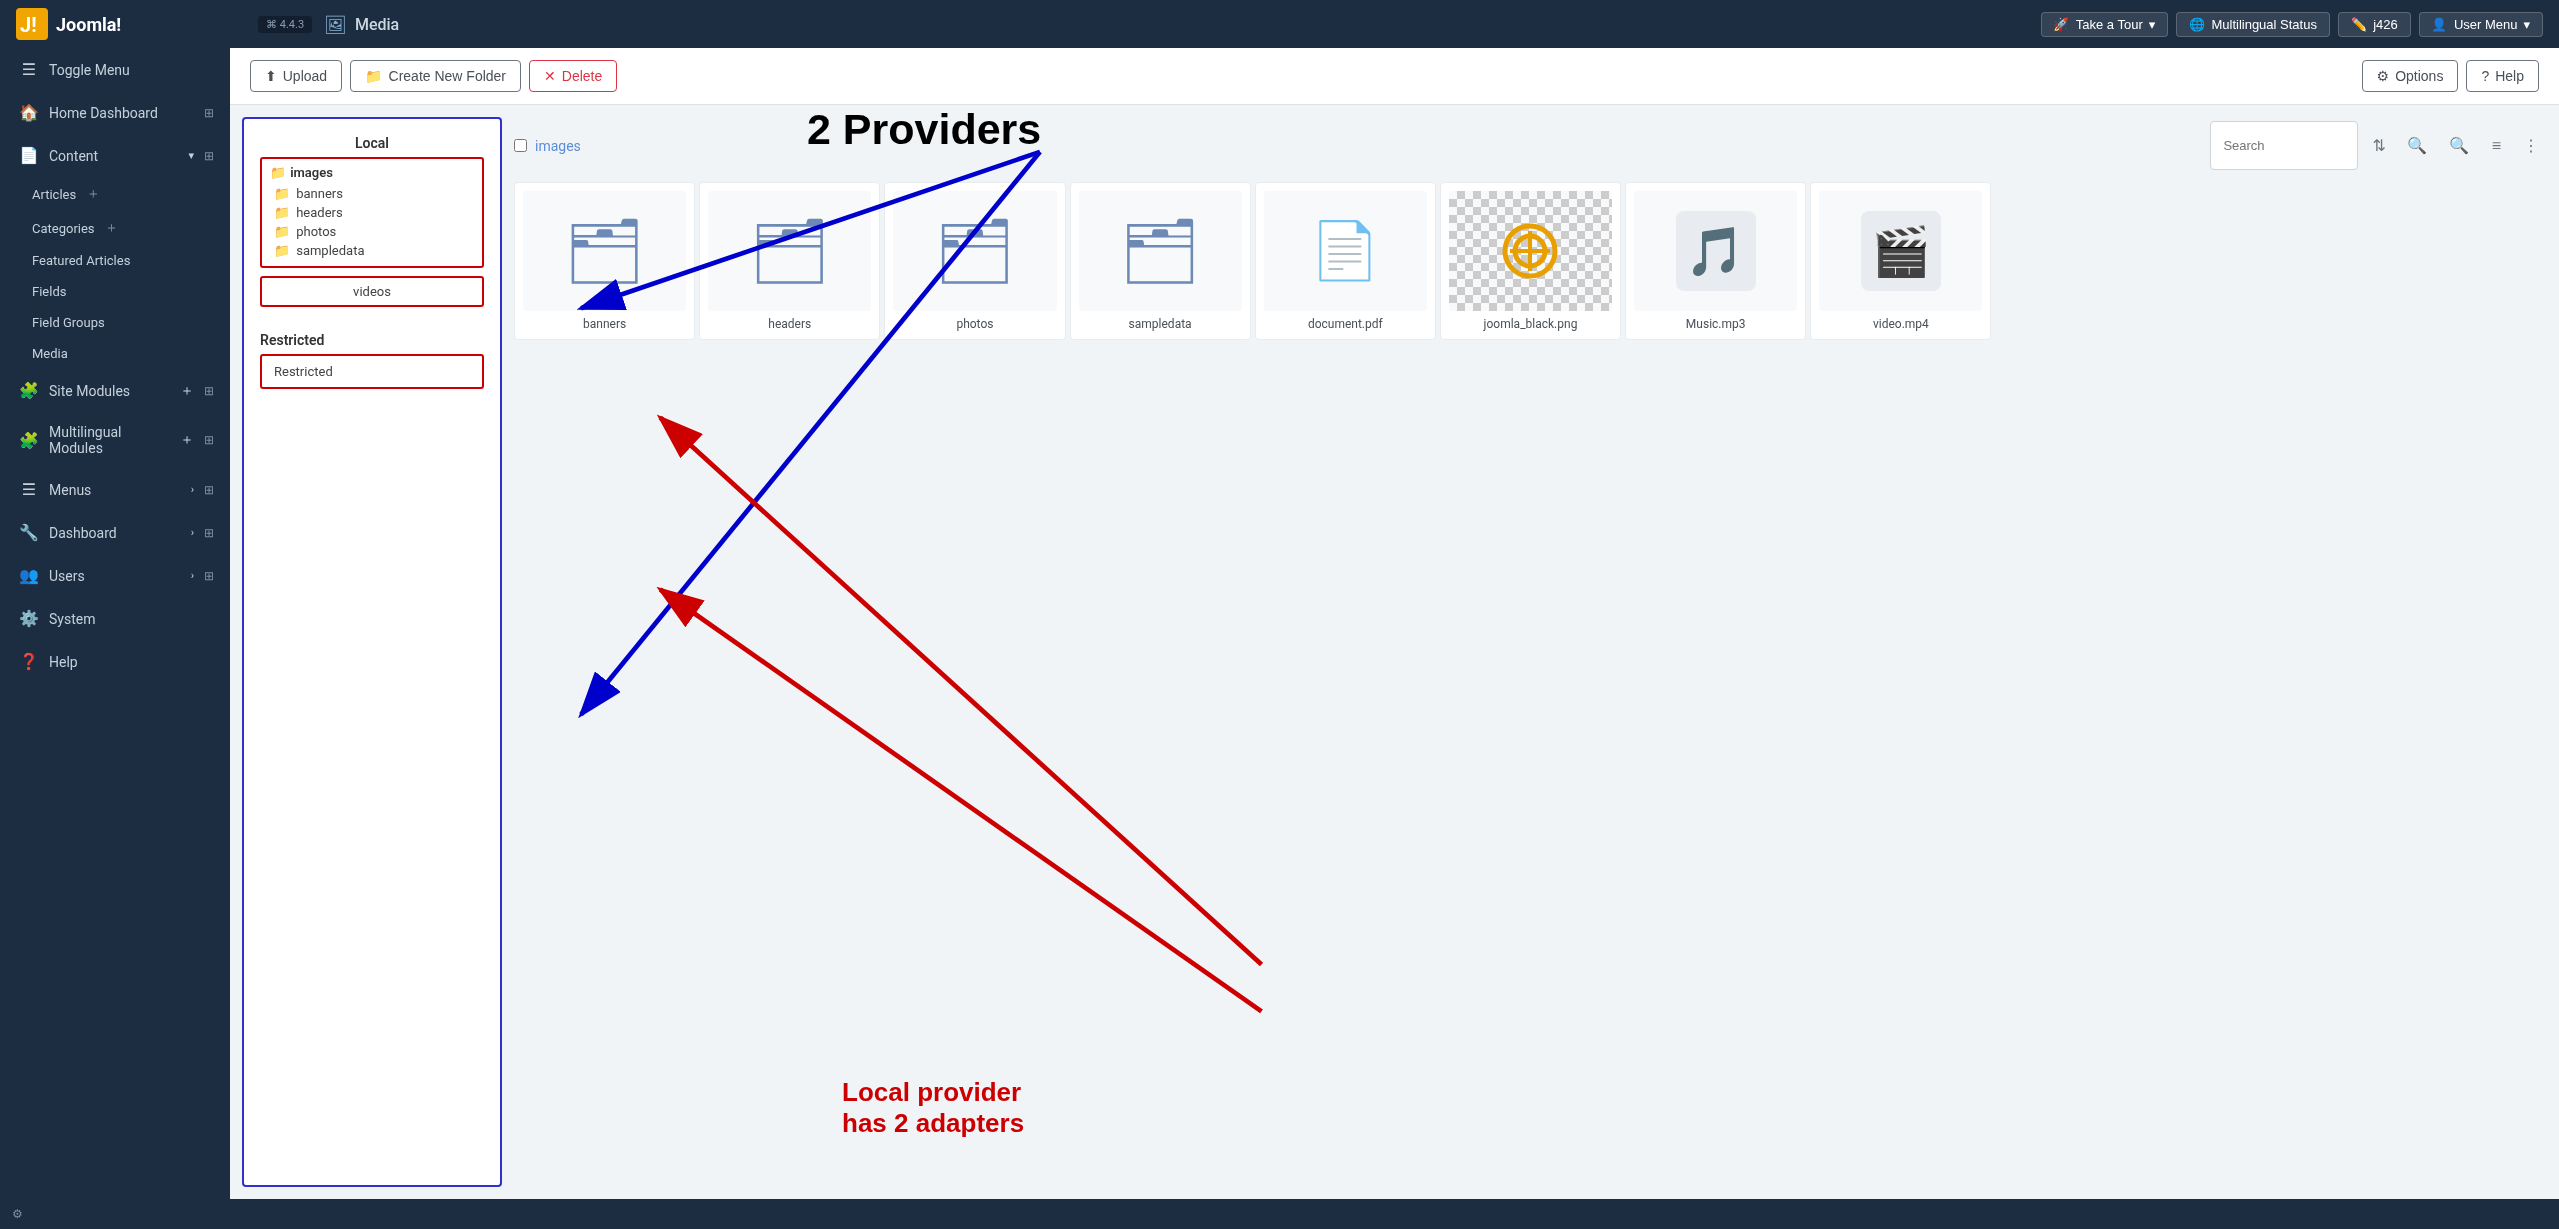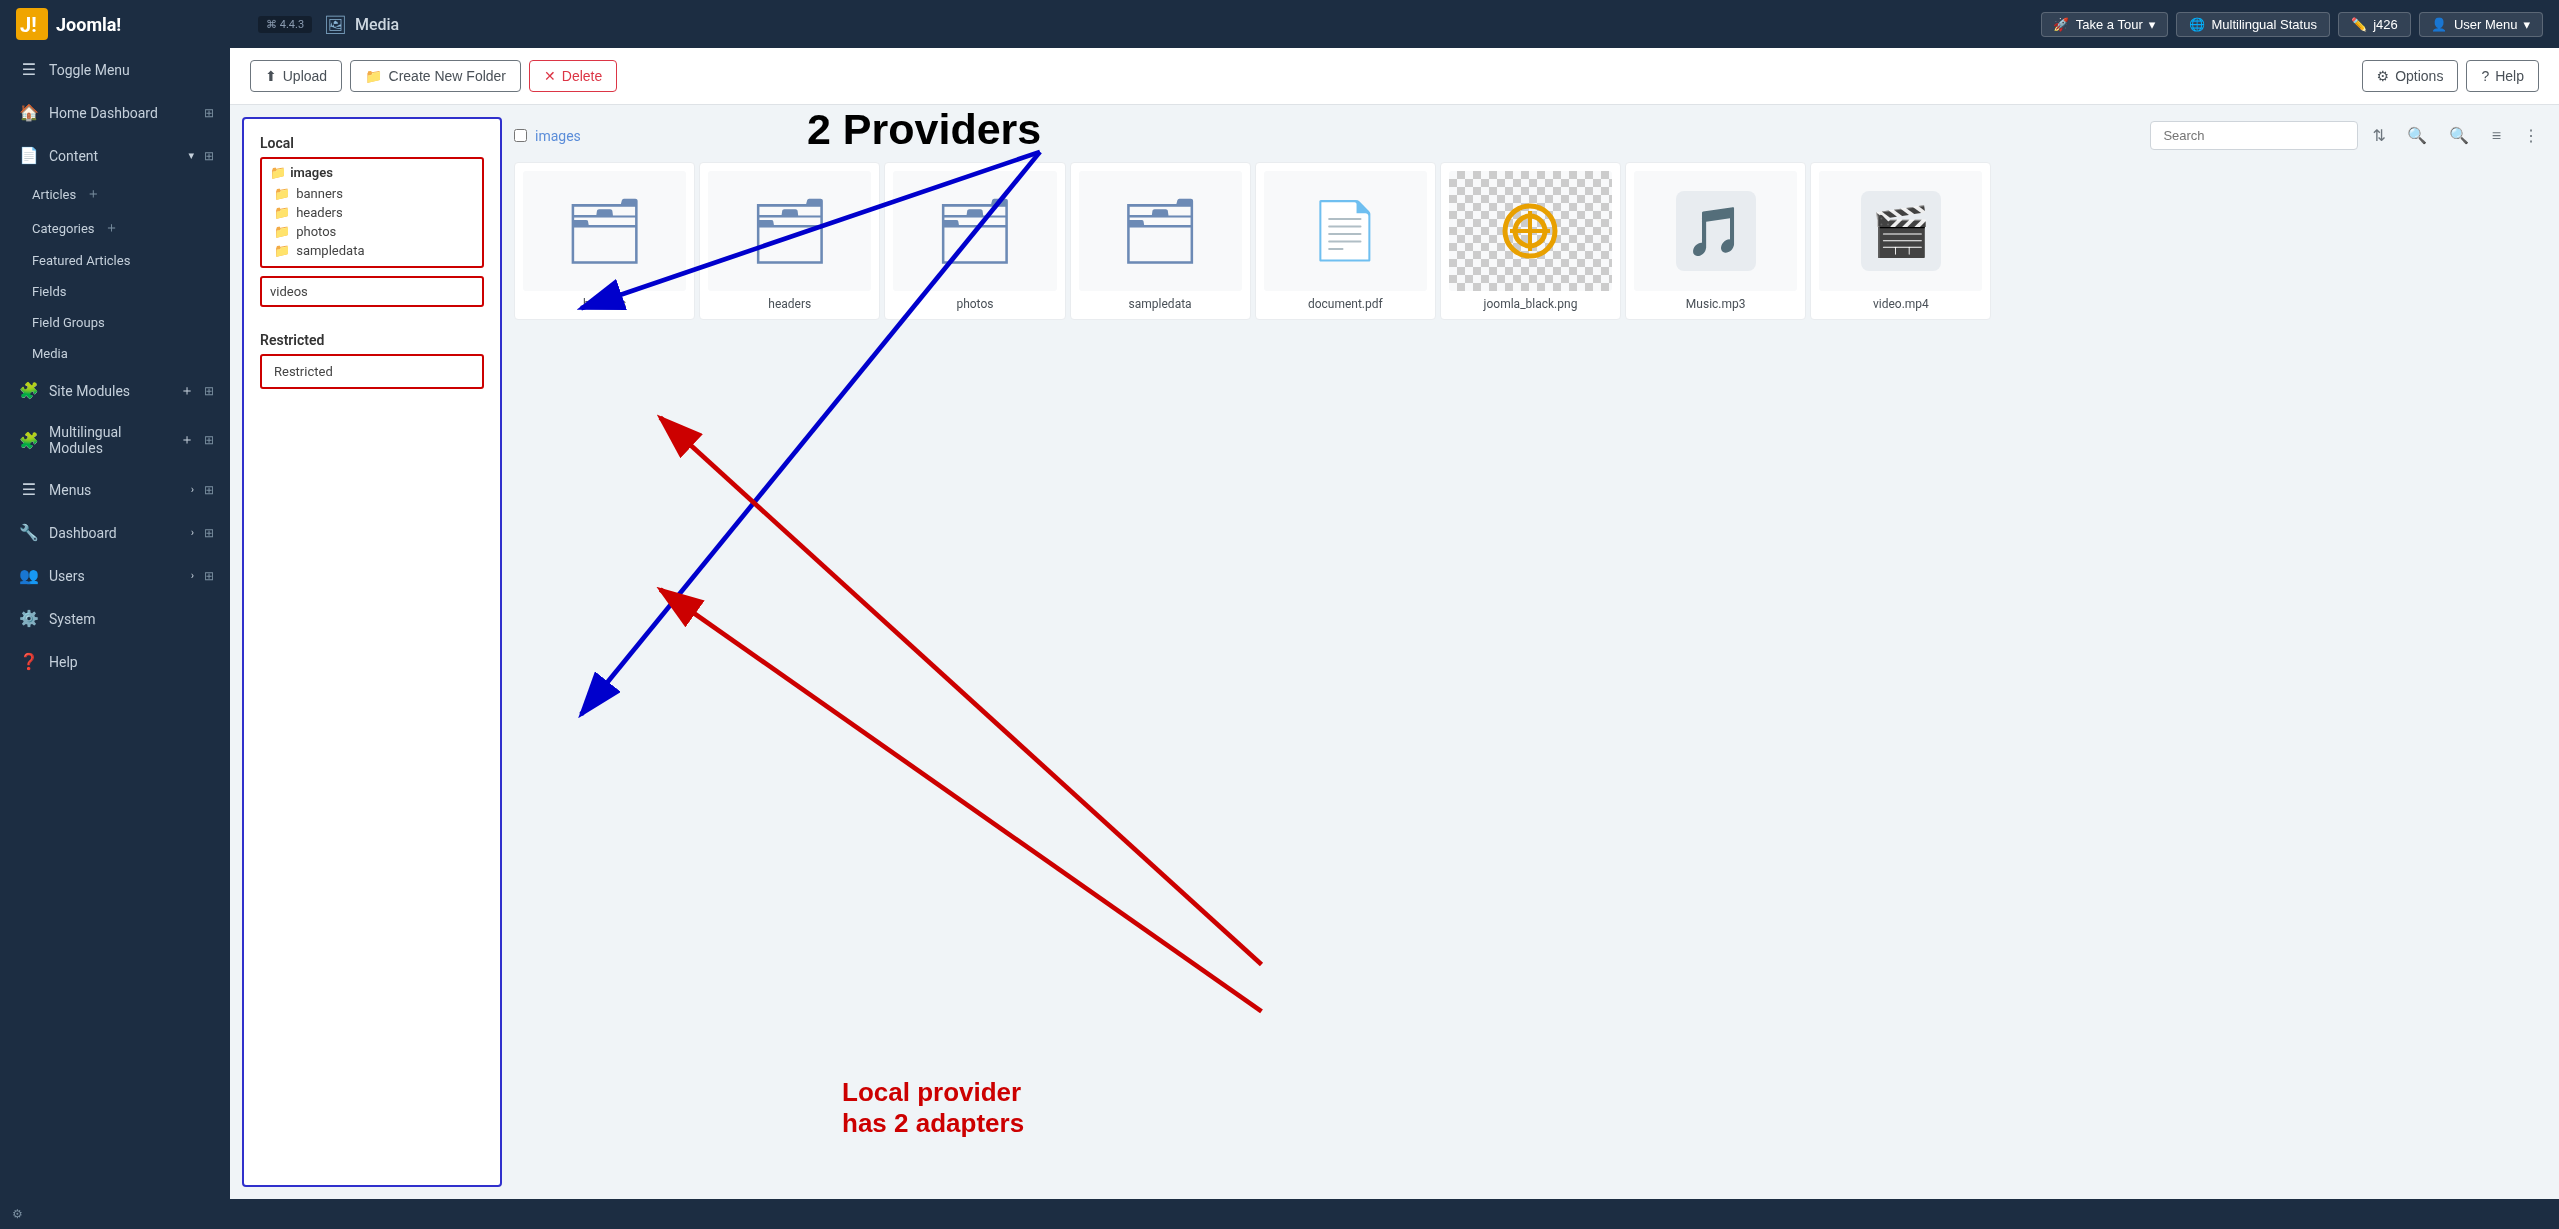--- a/index.html
+++ b/index.html
@@ -38,33 +38,33 @@
     .toolbar-btn.create { background: #fff; border-color: #6c757d; color: #495057; }
     .toolbar-btn.delete { background: #fff; border-color: #dc3545; color: #dc3545; }
     .toolbar-btn.options { background: #fff; border-color: #6c757d; color: #495057; margin-left: auto; }
     .toolbar-btn.help { background: #fff; border-color: #6c757d; color: #495057; }
 
     
     .content-area { display: flex; flex: 1; overflow: hidden; }
 
     
     .file-tree { width: 260px; background: #fff; border-right: 1px solid #dee2e6; padding: 16px; overflow-y: auto; flex-shrink: 0; border: 2px solid #3030cc; margin: 12px 0 12px 12px; border-radius: 4px; }
-    .tree-section { margin-bottom: 12px; }
+    .tree-section { margin-bottom: 12px; text-align: center; }
     .tree-section-title { font-weight: 600; font-size: 14px; color: #333; margin-bottom: 6px; }
     .tree-group { border: 2px solid #cc0000; border-radius: 3px; padding: 6px 8px; margin-bottom: 8px; }
     .tree-group-title { font-weight: 600; font-size: 13px; color: #333; margin-bottom: 4px; display: flex; align-items: center; gap: 4px; }
     .tree-item { display: flex; align-items: center; gap: 6px; padding: 2px 4px; cursor: pointer; font-size: 13px; color: #444; }
     .tree-item .folder-icon { color: #3a5a8a; font-size: 13px; }
     .tree-single { border: 2px solid #cc0000; border-radius: 3px; padding: 6px 8px; margin-bottom: 25px; font-size: 13px; color: #444; cursor: pointer; }
     .tree-restricted-section { margin-top: 8px; }
     .tree-restricted-title { font-weight: 600; font-size: 14px; color: #333; margin-bottom: 6px; }
 
     
     .file-browser { flex: 1; overflow-y: auto; padding: 12px; }
-    .search-input { padding: 6px 12px; border: 1px solid #ced4da; border-radius: 4px; font-size: 13px; width: 208px; }
+    .search-input { padding: 16px 12px; border: 1px solid #ced4da; border-radius: 4px; font-size: 13px; width: 148px; }
     .browser-action-btn { background: none; border: none; cursor: pointer; padding: 4px 8px; font-size: 16px; color: #6c757d; border-radius: 3px; }
 
     
     .file-grid { display: grid; grid-template-columns: repeat(auto-fill, minmax(170px, 1fr)); gap: 4px; }
     .file-item { background: #fff; border: 1px solid #e9ecef; border-radius: 4px; padding: 8px; display: flex; flex-direction: column; align-items: center; cursor: pointer; }
     .file-item .thumbnail { width: 100%; height: 120px; display: flex; align-items: center; justify-content: center; background: #f8f9fa; border-radius: 3px; margin-bottom: 6px; overflow: hidden; }
     .file-item .filename { font-size: 12px; color: #495057; text-align: center; word-break: break-all; }
     .folder-thumbnail { color: #6c8ab5; font-size: 64px; }
     .pdf-thumbnail { color: #8a9bb0; font-size: 56px; }
     .audio-file-thumb { color: #8a9bb0; font-size: 48px; background: #e8ecf0; width: 80px; height: 80px; display: flex; align-items: center; justify-content: center; border-radius: 8px; }

